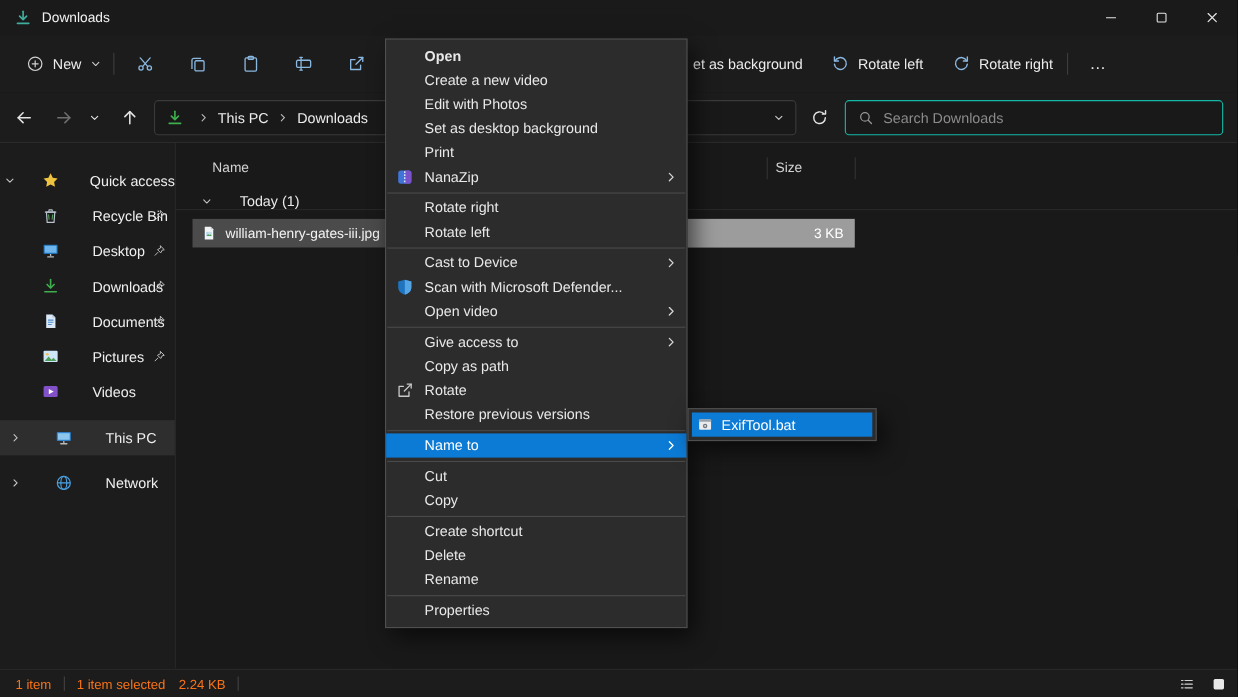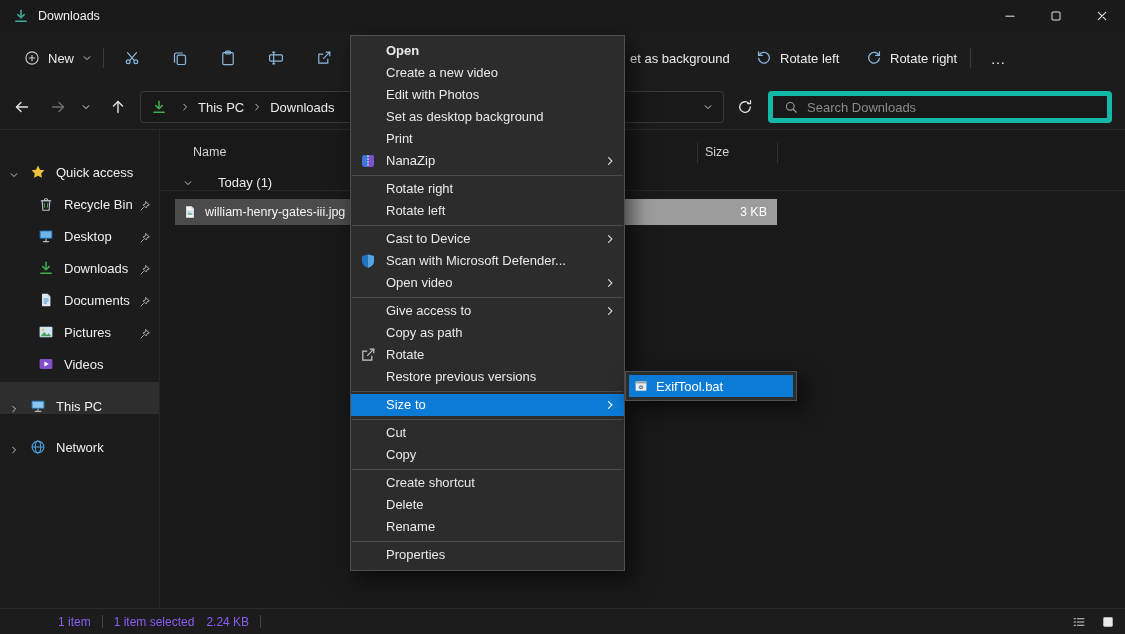--- a/index.html
+++ b/index.html
@@ -34,27 +34,27 @@
 
   
   .navbar{position:absolute;top:84px;left:0;width:100%;height:46px;background:#1c1c1c;border-bottom:1px solid #2a2a2a;}
   .nav-btn{position:absolute;top:7px;width:32px;height:32px;border-radius:4px;display:flex;align-items:center;justify-content:center;color:#e4e4e4;}
   .nav-btn.disabled{color:#6f6f6f;}
   .addressbar{position:absolute;left:140px;top:7px;width:584px;height:32px;background:#191919;border:1px solid #3a3a3a;border-radius:4px;display:flex;align-items:center;padding:0 10px;font-size:13px;color:#ececec;}
   .addr-ico{color:#3fae4c;margin-right:7px;}
   .crumb-sep{color:#bdbdbd;margin:0 6px;}
   .crumb{padding:0 2px;white-space:nowrap;}
   .addr-caret{margin-left:auto;color:#cfcfcf;}
-  .searchbox{position:absolute;left:768px;top:7px;width:344px;height:32px;background:#191919;border:5px solid #14b8a6;border-radius:4px;display:flex;align-items:center;padding:0 11px;gap:9px;color:#979797;}
+  .searchbox{position:absolute;left:768px;top:7px;width:344px;height:32px;background:#191919;border:1px solid #14b8a6;border-radius:4px;display:flex;align-items:center;padding:0 11px;gap:9px;color:#979797;}
   .searchbox input{flex:1;border:none;background:transparent;outline:none;color:#e8e8e8;font-size:13px;font-family:inherit;}
   .searchbox input::placeholder{color:#8b8b8b;}
 
   
   .sidebar{position:absolute;left:0;top:130px;width:160px;height:478px;background:#1c1c1c;border-right:1px solid #262626;padding-top:18px;}
-  .side-row{position:relative;height:32px;display:flex;align-items:flex-end;font-size:13px;color:#efefef;}
+  .side-row{position:relative;height:32px;display:flex;align-items:center;font-size:13px;color:#efefef;gap:20px;}
   .side-row .chev{width:28px;display:flex;align-items:center;justify-content:center;color:#c4c4c4;}
   .side-row .ico{width:20px;display:flex;align-items:center;justify-content:center;}
   .side-row .lbl{margin-left:8px;white-space:nowrap;}
   .side-row.child{padding-left:36px;}
   .side-row .pin{position:absolute;right:8px;color:#bdbdbd;}
   .side-row.selected{background:#2e2e2e;}
   .row-this-pc{margin-top:10px;}
   .row-network{margin-top:9px;}
   .green{color:#3fae4c;}
 
@@ -62,21 +62,21 @@
   .content{position:absolute;left:160px;top:130px;width:965px;height:478px;background:#191919;}
   .col-hdr{position:absolute;top:15px;font-size:12.5px;color:#d2d2d2;}
   .col-div{position:absolute;top:13px;width:1px;height:20px;background:#333;}
   .group-row{position:absolute;left:23px;top:45px;display:flex;align-items:center;gap:25px;font-size:13px;color:#eaeaea;}
   .group-row [data-icon]{color:#c4c4c4;}
   .row-line{position:absolute;left:0;top:60px;width:100%;height:1px;background:#272727;}
   .file-row{position:absolute;left:15px;top:69px;width:602px;height:26px;background:#4b4b4b;display:flex;align-items:center;padding-left:8px;gap:8px;font-size:12.5px;color:#f4f4f4;}
   .file-size-seg{position:absolute;left:465px;top:69px;width:152px;height:26px;background:#9c9c9c;font-size:12.5px;color:#fff;display:flex;align-items:center;justify-content:flex-end;padding-right:10px;}
 
   
-  .statusbar{position:absolute;left:0;bottom:0;width:100%;height:26px;background:#1c1c1c;border-top:1px solid #2a2a2a;display:flex;align-items:center;font-size:12px;color:#8b5cf6;padding-left:44px;}
+  .statusbar{position:absolute;left:0;bottom:0;width:100%;height:26px;background:#1c1c1c;border-top:1px solid #2a2a2a;display:flex;align-items:center;font-size:12px;color:#f97316;}
   .sb-count{margin-left:14px;}
   .sb-div{width:1px;height:13px;background:#424242;margin:0 11px;}
   .sb-size{margin-left:12px;}
   .sb-right{margin-left:auto;display:flex;align-items:center;gap:4px;margin-right:5px;}
   .sb-view{width:25px;height:21px;display:flex;align-items:center;justify-content:center;color:#d0d0d0;}
 
   
   .ctx{position:absolute;left:350px;top:35px;width:275px;background:#2c2c2c;border:1px solid #4f4f4f;box-shadow:6px 8px 20px rgba(0,0,0,.6);padding:4px 0;z-index:50;font-size:13px;color:#e9e9e9;}
   .mi{position:relative;height:22px;line-height:22px;padding-left:35px;white-space:nowrap;}
   .mi.bold{font-weight:bold;}
@@ -554,21 +554,21 @@
             <path d="M10.2 2.2h3.6v3.6"></path>
             <path d="M13.8 2.2L7.6 8.4"></path>
             <path d="M11.8 9.2v4H2.8V4.2h4"></path>
           </svg>
         </span>
       <span>Rotate</span>
     </div>
     <div class="mi"><span>Restore previous versions</span></div>
     <div class="msep"></div>
     <div class="mi hl">
-      <span>Size to</span>
+      <span>Name to</span>
       <span class="sub" data-icon="chevron-right">
           <svg viewBox="0 0 16 16" fill="none" stroke="currentColor" stroke-width="1.6" stroke-linecap="round" stroke-linejoin="round">
             <path d="M6 3.5L10.5 8L6 12.5"></path>
           </svg>
         </span>
     </div>
     <div class="msep"></div>
     <div class="mi"><span>Cut</span></div>
     <div class="mi"><span>Copy</span></div>
     <div class="msep"></div>

